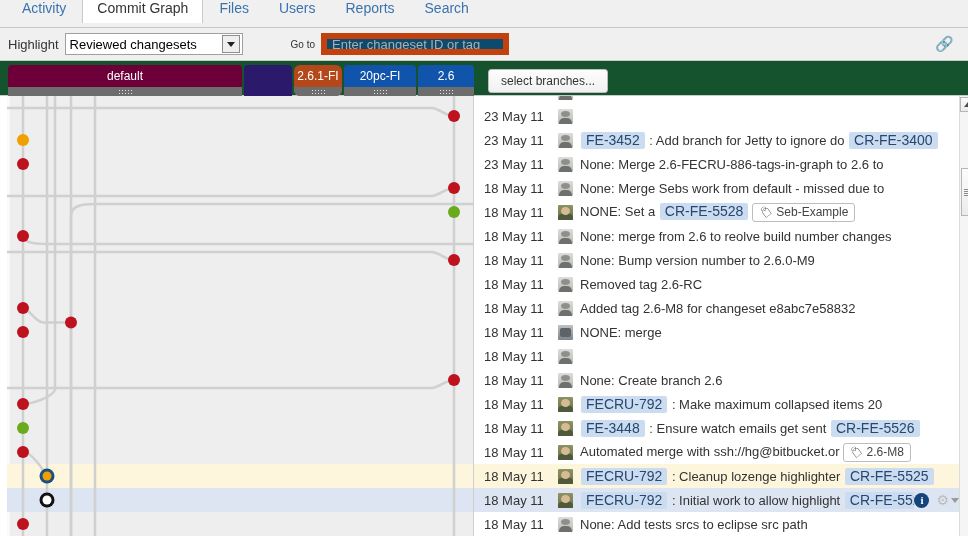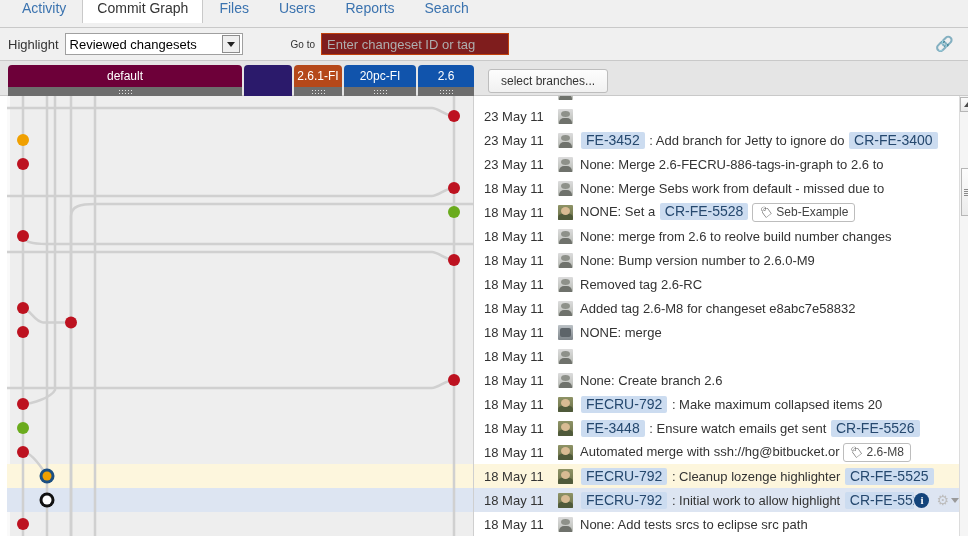--- a/index.html
+++ b/index.html
@@ -43,31 +43,31 @@
   }
   .select-wrap .selval{font-size:13px;color:#000;padding-left:4px;flex:1;white-space:nowrap;overflow:hidden;}
   .select-btn{
     width:18px;height:18px;margin-right:2px;background:#efefef;
     border:1px solid #8c8c8c;box-sizing:border-box;
     display:flex;align-items:center;justify-content:center;
   }
   .caret-dn{width:0;height:0;border-left:4px solid transparent;border-right:4px solid transparent;border-top:5px solid #222;}
   .goto-label{font-size:10px;color:#333;margin:0 6px 0 48px;white-space:nowrap;}
   .goto-input{
-    width:188px;height:22px;background:#7f1d1d;border:1px solid #c2410c;
+    width:188px;height:22px;background:#0c4a6e;border:6px solid #c2410c;
     box-sizing:border-box;font-size:13px;color:#aaa;font-family:inherit;
     padding-left:5px;outline:none;
   }
   .goto-input::placeholder{color:#aeaeae;}
   .link-icon{margin-left:auto;margin-right:6px;color:#cfcfcf;font-size:15px;user-select:none;}
 
   
   .branchbar{
     position:absolute;left:0;top:61px;width:968px;height:35px;
-    background:#e5e5e5;box-sizing:border-box;
+    background:#14532d;box-sizing:border-box;
     border-bottom:1px solid #c9c9c9;
   }
   .branchstrip{position:absolute;left:8px;top:4px;height:31px;display:flex;}
   .branch{
     height:31px;border-radius:4px 4px 0 0;overflow:hidden;margin-right:2px;
     display:flex;flex-direction:column;box-sizing:border-box;cursor:pointer;
   }
   .branch .bname{
     flex:1;display:flex;align-items:center;justify-content:center;
     color:#fff;font-size:12px;white-space:nowrap;overflow:hidden;padding:0 3px;
@@ -194,21 +194,21 @@
           <div class="bgrip">
             <i class="grip"></i>
           </div>
         </div>
         <div class="branch" style="width: 48px; background: rgb(43, 26, 107); gap: 40px;">
           <div class="bname">2.6-FEC</div>
           <div class="bgrip">
             <i class="grip"></i>
           </div>
         </div>
-        <div class="branch" style="width: 48px; background: rgb(181, 72, 26);">
+        <div class="branch" style="width: 48px; background: rgb(181, 72, 26); border-radius: 6px;">
           <div class="bname">2.6.1-FI</div>
           <div class="bgrip">
             <i class="grip"></i>
           </div>
         </div>
         <div class="branch" style="width: 72px; background: rgb(17, 84, 172);">
           <div class="bname">20pc-FI</div>
           <div class="bgrip">
             <i class="grip"></i>
           </div>

